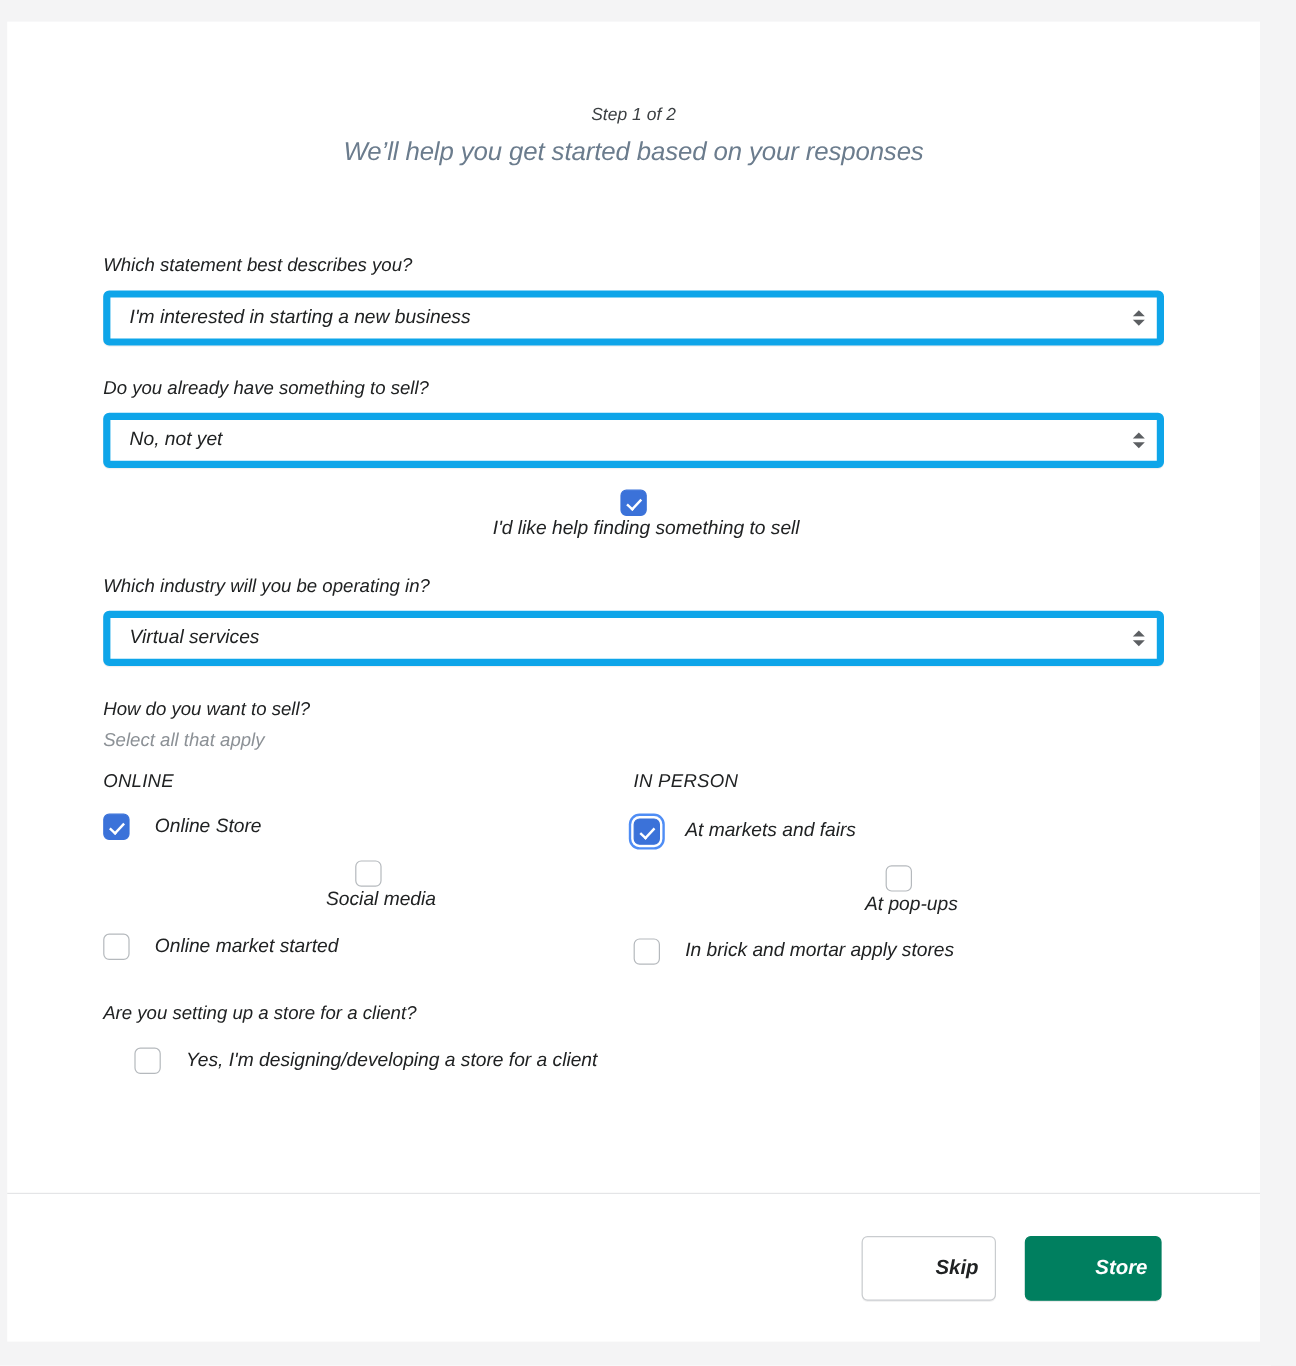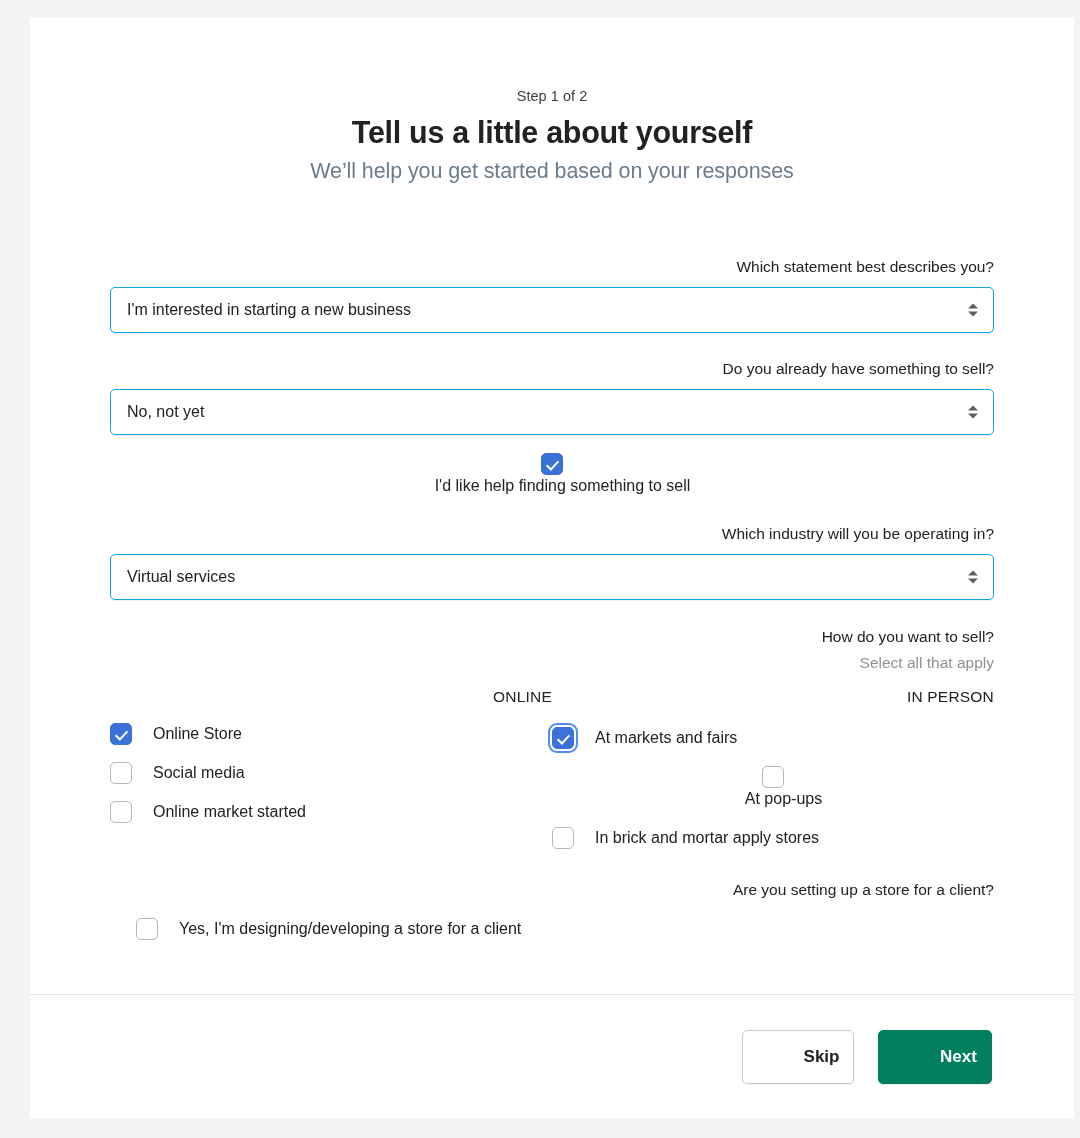--- a/index.html
+++ b/index.html
@@ -16,28 +16,29 @@
 
   .page {
     position: relative;
     width: 1080px;
     height: 1138px;
     overflow: hidden;
   }
 
   .card {
     position: absolute;
-    left: 30px;
+    left: 6px;
     top: 18px;
     width: 1044px;
     height: 1100px;
     background: #ffffff;
     box-sizing: border-box;
     display: flex;
     flex-direction: column;
+    font-style: italic;
   }
 
   .card-body {
     flex: 1 1 auto;
     padding: 0;
   }
 
   
   .header {
     text-align: center;
@@ -63,21 +64,20 @@
     line-height: 30px;
     color: #6b7c8d;
     letter-spacing: -0.1px;
   }
 
   
   .form {
     margin-top: 70px;
     padding-left: 80px;
     padding-right: 80px;
-    text-align: right;
   }
 
   .field-label {
     font-size: 15.5px;
     line-height: 22px;
     color: #202223;
   }
 
   .sub-label {
     font-size: 15.5px;
@@ -88,21 +88,21 @@
   .select-wrap {
     position: relative;
     margin-top: 9px;
     width: 884px;
     height: 46px;
   }
   .select-box {
     width: 884px;
     height: 46px;
     box-sizing: border-box;
-    border: 1px solid #0ea5e9;
+    border: 6px solid #0ea5e9;
     border-radius: 5px;
     background: #ffffff;
     box-shadow: 0 1px 0 rgba(0,0,0,0.06);
     display: flex;
     align-items: center;
     padding-left: 16px;
     font-size: 16px;
     color: #202223;
     cursor: pointer;
   }
@@ -229,21 +229,20 @@
 </head>
 <body>
 
 <div class="page">
   <div class="card">
 
     <div class="card-body">
 
       <div class="header">
         <div class="step-label">Step 1 of 2</div>
-        <div class="main-title">Tell us a little about yourself</div>
         <div class="subtitle">We’ll help you get started based on your responses</div>
       </div>
 
       <div class="form">
 
         <div>
           <div class="field-label">Which statement best describes you?</div>
           <div class="select-wrap">
             <div class="select-box">I'm interested in starting a new business</div>
             <span class="select-arrows">
@@ -284,21 +283,21 @@
           <div class="sub-label" style="margin-top:4px;">Select all that apply</div>
 
           <div class="columns" style="margin-top:12px;">
 
             <div class="col-left">
               <div class="group-heading">ONLINE</div>
               <div class="check-row" style="margin-top:15px;">
                 <span class="cb checked"></span>
                 <span class="cb-label">Online Store</span>
               </div>
-              <div class="check-row" style="margin-top:17px;">
+              <div class="check-row" style="margin-top:17px;flex-direction:column;">
                 <span class="cb unchecked"></span>
                 <span class="cb-label">Social media</span>
               </div>
               <div class="check-row" style="margin-top:17px;">
                 <span class="cb unchecked"></span>
                 <span class="cb-label">Online market started</span>
               </div>
             </div>
 
             <div class="col-right">
@@ -326,17 +325,17 @@
             <span class="cb unchecked"></span>
             <span class="cb-label">Yes, I'm designing/developing a store for a client</span>
           </div>
         </div>
 
       </div>
     </div>
 
     <div class="footer">
       <div class="btn btn-skip">Skip</div>
-      <div class="btn btn-next">Next</div>
+      <div class="btn btn-next">Store</div>
     </div>
 
   </div>
 </div>
 
 </body></html>

